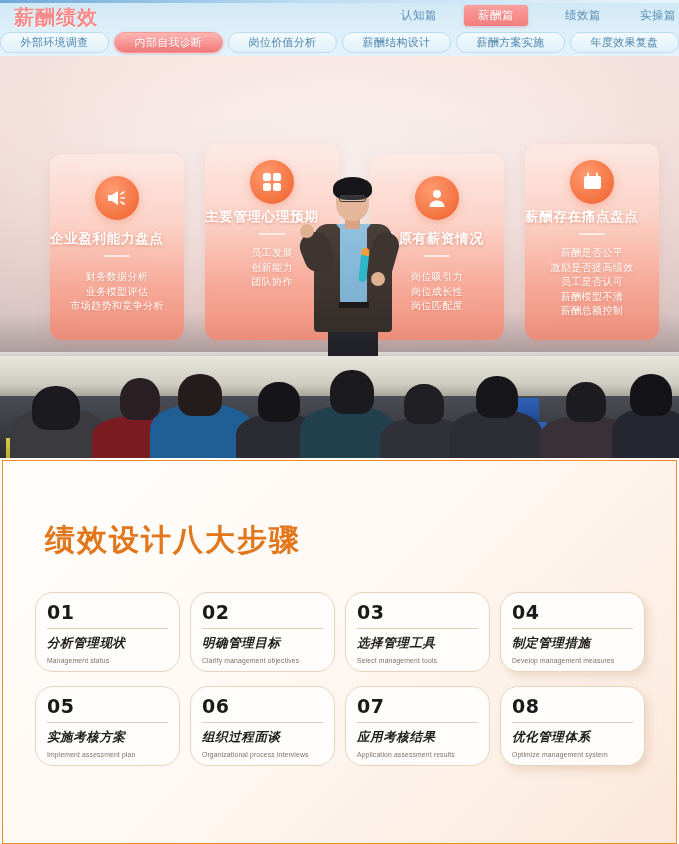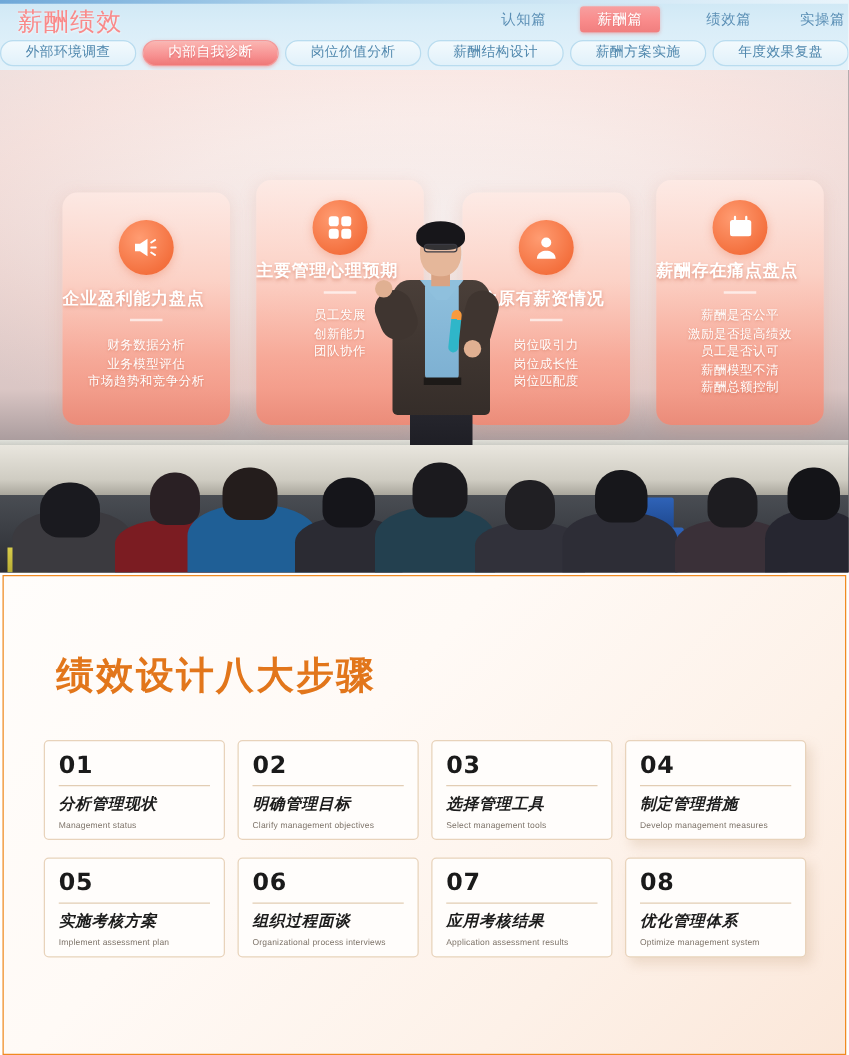--- a/index.html
+++ b/index.html
@@ -17,21 +17,21 @@
     position:absolute; left:0; top:0; width:679px; height:56px;
     background:linear-gradient(180deg,#cfe8f5 0%,#d9edf8 35%,#e4f2fa 100%);
     overflow:hidden;
   }
   .header:before{
     content:""; position:absolute; left:0; top:0; width:100%; height:3px;
     background:linear-gradient(90deg,#6fa8d8,#bcdcf0 45%,#e9f4fb);
   }
   .brand {
     position:absolute; left:14px; top:4px;
-    font-size:20px; font-weight:normal; letter-spacing:1px;
+    font-size:20px; font-weight:bold; letter-spacing:1px;
     color:#f98a8a;
     text-shadow:0 1px 2px rgba(255,255,255,.85);
     text-align:center;
   }
   .topnav { position:absolute; left:385px; top:6px; width:294px; height:22px; }
   .topnav-item {
     position:absolute; top:2px; font-size:11.5px; color:#5b8fb5;
     white-space:nowrap; letter-spacing:.5px;
   }
   .topnav-item.i0{ left:16px; }
@@ -188,21 +188,21 @@
     position:absolute; left:42px; top:59px;
     font-size:30px; font-weight:bold; letter-spacing:2px;
     color:#e2761b;
     text-align:right;
   }
   .grid {
     position:absolute; left:32px; top:131px; width:610px;
     display:grid; grid-template-columns:repeat(4,1fr); gap:14px 10px;
   }
   .step {
-    height:80px; border:1px solid #e8d3bb; border-radius:4px;
+    height:80px; border:1px solid #e8d3bb; border-radius:18px;
     background:#fffdfb; padding:9px 11px 0 11px; position:relative;
   }
   .step.shadowed { box-shadow:4px 5px 9px rgba(180,140,100,.22); }
   .st-num {
     font-size:19px; font-weight:bold; color:#1a1a1a; letter-spacing:.5px;
     line-height:20px; font-family:"DejaVu Sans",sans-serif;
   }
   .st-rule { margin:6px 0 6px 0; height:1px; background:#e2cdb4; }
   .st-cn { font-size:12.5px; font-weight:bold; color:#1c1c1c; letter-spacing:.6px;font-style:italic; }
   .st-en { font-size:6.8px; color:#7d7369; margin-top:5px; letter-spacing:.15px; }

